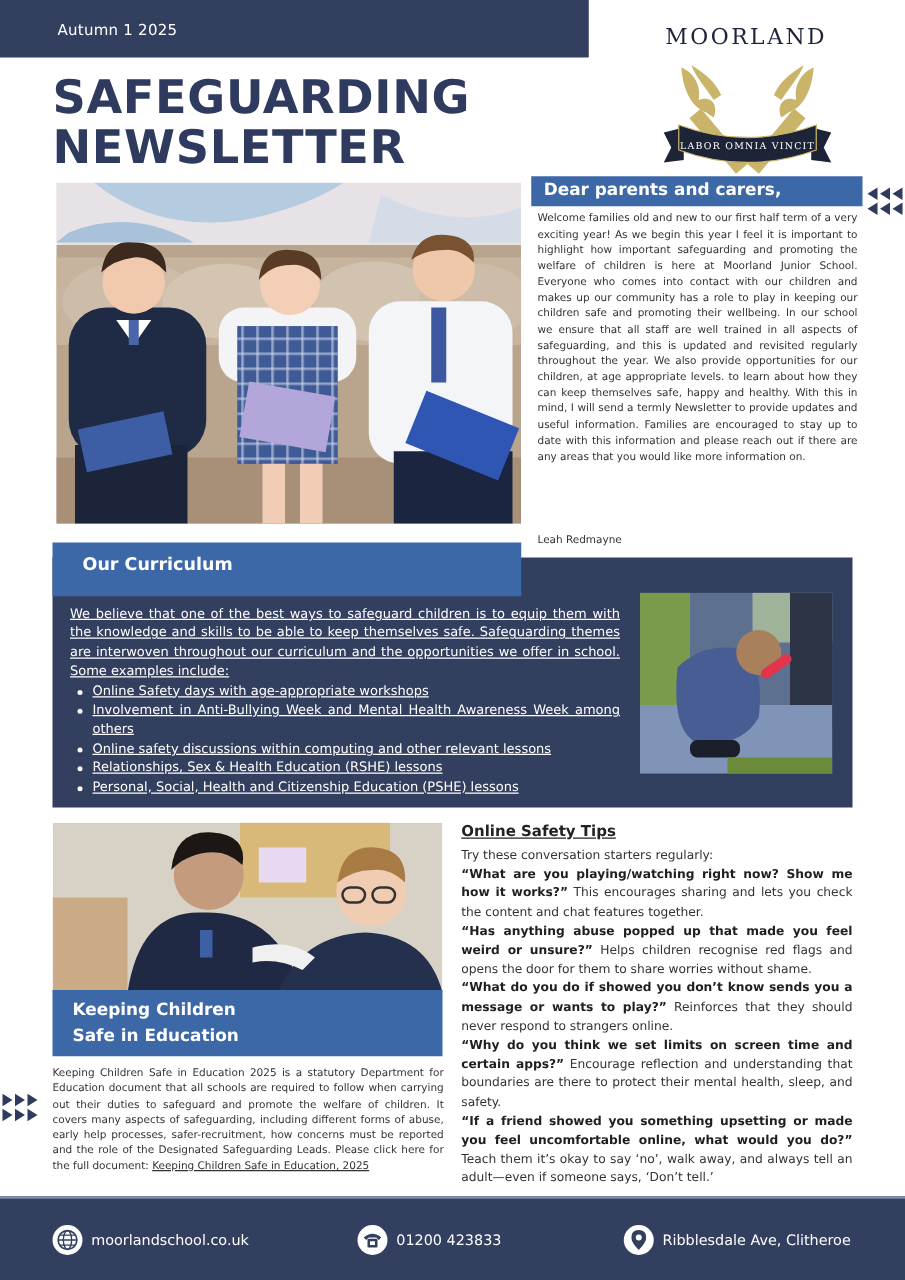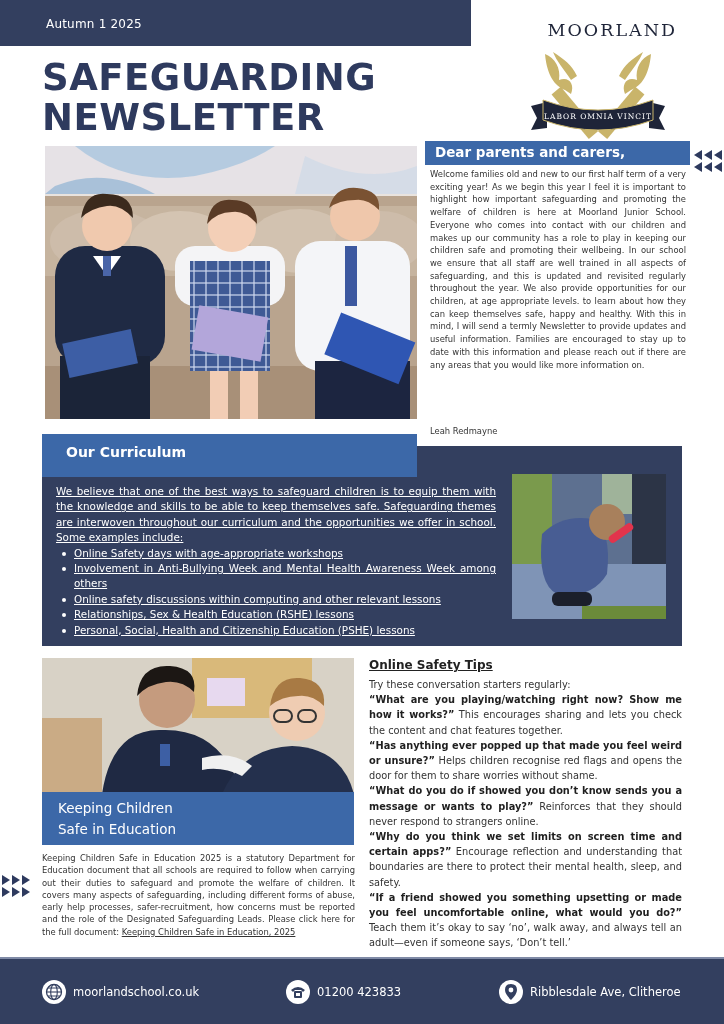--- a/index.html
+++ b/index.html
@@ -8,21 +8,21 @@
 
   
   .top-banner { position: absolute; left: 0; top: 0; width: 471px; height: 46px; background: #333f5f; }
   .top-banner .issue { position: absolute; left: 46px; top: 17px; font-size: 12px; color: #ffffff; letter-spacing: 0.2px; }
 
   .main-title { position: absolute; left: 42px; top: 58px; font-family: "DejaVu Sans", sans-serif; font-weight: bold; color: #2e3a5e; font-size: 37px; line-height: 40px; letter-spacing: 0.5px; }
   .main-title span { display: block; }
 
   
   .logo { position: absolute; left: 517px; top: 20px; width: 160px; height: 110px; }
-  .logo .wordmark { position: absolute; left: 0; top: 0; width: 160px; text-align: right; font-family: "DejaVu Serif", serif; font-size: 17.5px; letter-spacing: 2px; color: #1e2438; }
+  .logo .wordmark { position: absolute; left: 0; top: 0; width: 160px; text-align: center; font-family: "DejaVu Serif", serif; font-size: 17.5px; letter-spacing: 2px; color: #1e2438; }
   .logo svg { position: absolute; left: 8px; top: 26px; }
 
   
   .hero { position: absolute; left: 45px; top: 146px; width: 372px; height: 273px; overflow: hidden; }
 
   
   .dear-head { position: absolute; left: 425px; top: 141px; width: 265px; height: 24px; background: #3c68a8; }
   .dear-head span { position: absolute; left: 10px; top: 3px; color: #ffffff; font-weight: bold; font-size: 13.5px; }
   .arrows-right-top { position: absolute; left: 694px; top: 150px; width: 30px; }
   .arrow-row { display: flex; gap: 0; height: 12px; }
@@ -38,21 +38,21 @@
   .curr-head span { position: absolute; left: 24px; top: 10px; color: #fff; font-weight: bold; font-size: 14px; }
   .curr-text { position: absolute; left: 56px; top: 484px; width: 440px; color: #ffffff; font-size: 10.4px; line-height: 15.4px; text-align: justify; text-decoration: underline; }
   .curr-text ul { list-style: none; margin-left: 18px; }
   .curr-text li { position: relative; padding-left: 0; }
   .curr-text li::before { content: ""; position: absolute; left: -12px; top: 6px; width: 4px; height: 4px; border-radius: 50%; background: #fff; }
   .curr-photo { position: absolute; left: 512px; top: 474px; width: 154px; height: 145px; overflow: hidden; }
 
   
   .kcsie-photo { position: absolute; left: 42px; top: 658px; width: 312px; height: 136px; overflow: hidden; }
   .kcsie-head { position: absolute; left: 42px; top: 792px; width: 312px; height: 53px; background: #3c68a8; }
-  .kcsie-head span { position: absolute; left: 16px; color: #fff; font-weight: normal; font-size: 13.5px; line-height: 21px; }
+  .kcsie-head span { position: absolute; left: 16px; color: #fff; font-weight: bold; font-size: 13.5px; line-height: 21px; }
   .kcsie-head .l1 { top: 6px; }
   .kcsie-head .l2 { top: 27px; }
   .kcsie-body { position: absolute; left: 42px; top: 852px; width: 313px; font-size: 8.4px; line-height: 12.3px; text-align: justify; color: #333; }
   .kcsie-body a { color: #333; text-decoration: underline; }
   .arrows-left-bot { position: absolute; left: 2px; top: 875px; width: 32px; }
 
   
   .ost-title { position: absolute; left: 369px; top: 658px; font-weight: bold; font-size: 12px; color: #222; text-decoration: underline; }
   .ost-body { position: absolute; left: 369px; top: 677px; width: 313px; font-size: 9.8px; line-height: 15.2px; color: #333; text-align: justify; }
   .ost-body b { color: #1f1f1f; }
@@ -223,21 +223,21 @@
       <span class="tri-right"></span>
       <span class="tri-right"></span>
     </div>
 </div>
 <p class="kcsie-body"><span>Keeping Children Safe in Education 2025 is a statutory Department for Education document that all schools are required to follow when carrying out their duties to safeguard and promote the welfare of children. It covers many aspects of safeguarding, including different forms of abuse, early help processes, safer-recruitment, how concerns must be reported and the role of the Designated Safeguarding Leads. Please click here for the full document: </span><a href="#">Keeping Children Safe in Education, 2025</a></p>
 
 <h2 class="ost-title">Online Safety Tips</h2>
 <div class="ost-body">
   <p>Try these conversation starters regularly:</p>
   <p><b>“What are you playing/watching right now? Show me how it works?”</b><span> This encourages sharing and lets you check the content and chat features together.</span></p>
-  <p><b>“Has anything ever popped up that made you feel weird or unsure?”</b><span> Helps children recognise red flags and opens the door for them to share worries without shame.</span></p>
+  <p><b>“Has anything abuse popped up that made you feel weird or unsure?”</b><span> Helps children recognise red flags and opens the door for them to share worries without shame.</span></p>
   <p><b>“What do you do if showed you don’t know sends you a message or wants to play?”</b><span> Reinforces that they should never respond to strangers online.</span></p>
   <p><b>“Why do you think we set limits on screen time and certain apps?”</b><span> Encourage reflection and understanding that boundaries are there to protect their mental health, sleep, and safety.</span></p>
   <p><b>“If a friend showed you something upsetting or made you feel uncomfortable online, what would you do?”</b><span> Teach them it’s okay to say ‘no’, walk away, and always tell an adult—even if someone says, ‘Don’t tell.’</span></p>
 </div>
 
 <div class="footer">
   <div class="f-item" style="left:42px;">
     <span class="f-icon">
       <svg width="18" height="18" viewBox="0 0 18 18">
           <circle cx="9" cy="9" r="7.5" fill="none" stroke="#333f5f" stroke-width="1.3"></circle>

